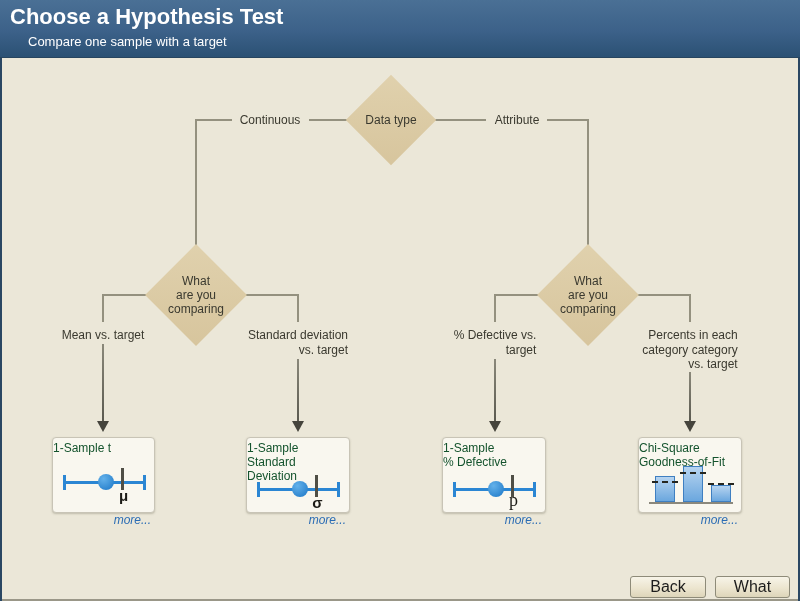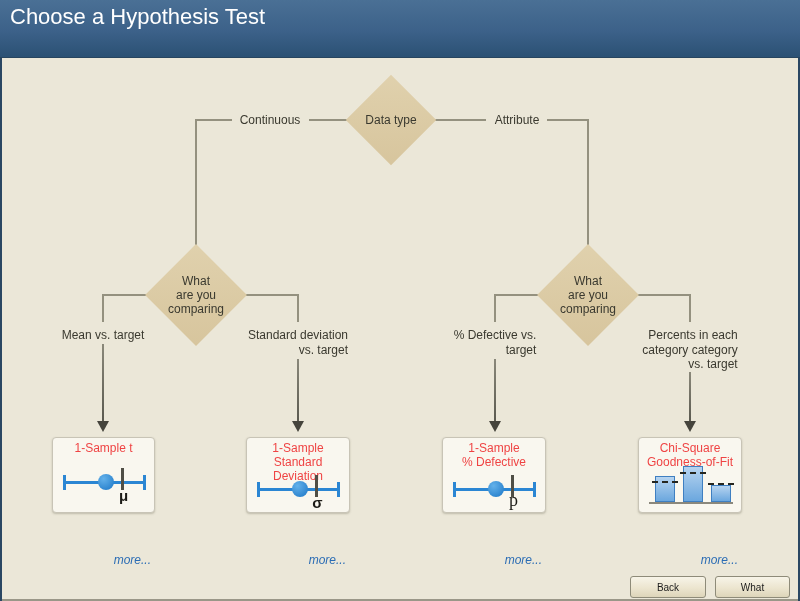--- a/index.html
+++ b/index.html
@@ -9,21 +9,21 @@
     font-family:"Liberation Sans", sans-serif;
     box-shadow: inset 2px 0 0 #2a4763, inset -2px 0 0 #2a4763,
                 inset 0 2px 0 #1d3a55, inset 0 -2px 0 #9a9788;
   }
   
   .header {
     position:absolute; left:0; top:0; width:800px; height:57px;
     background:linear-gradient(180deg,#4a7095 0%,#3c6189 55%,#2b5174 100%);
     border-bottom:1px solid #27455f;
   }
-  .header-title { position:absolute; left:10px; top:3px; color:#fff; font-size:22px; line-height:28px; }
+  .header-title { position:absolute; left:10px; top:3px; color:#fff; font-size:22px; line-height:28px;font-weight:bold; }
   .header-subtitle { position:absolute; left:28px; top:33px; color:#fff; font-size:13px; line-height:17px; }
 
   
   .hline { position:absolute; height:2px; background:#94917f; }
   .vline { position:absolute; width:2px; background:#94917f; }
   .aline { position:absolute; width:2px; background:linear-gradient(180deg,#8a887a,#5b5a50); }
   .arrowhead { position:absolute; width:0; height:0;
     border-left:6px solid transparent; border-right:6px solid transparent;
     border-top:11px solid #45443c; }
 
@@ -38,56 +38,57 @@
     width:110px; text-align:center; font-size:12px; line-height:14px;
     color:#3a392f; white-space:pre-line; }
 
   .branch-label { position:absolute; transform:translateX(-50%); text-align:right;
     font-size:12px; line-height:14.5px; color:#3a392f; white-space:pre-line; }
 
   
   .card { position:absolute; height:76px; box-sizing:border-box;
     background:#f9f7ef; border:1px solid #c8c4b6; border-radius:4px;
     box-shadow:0 1px 2px rgba(110,105,85,0.35); }
-  .card-title { position:absolute; left:0; right:0; top:3px; text-align:center;
-    font-size:12px; line-height:14px; color:#ef4444; white-space:pre-line; }
+  .card-title { position:absolute; left:0; right:0; top:3px; text-align:left;
+    font-size:12px; line-height:14px; color:#14532d; white-space:pre-line; }
 
   .interval-icon { position:absolute; left:10px; width:83px; height:40px; }
   .interval-icon .hbar { position:absolute; left:0; right:0; top:17px; height:3px; background:#2b86d3; }
   .interval-icon .cap  { position:absolute; top:11px; width:3px; height:15px; background:#2b86d3; }
   .interval-icon .cap.left { left:0; } .interval-icon .cap.right { right:0; }
   .interval-icon .dot { position:absolute; left:35px; top:10px; width:16px; height:16px;
     border-radius:50%; background:radial-gradient(circle at 35% 30%, #63b1ea, #1b76c6); }
   .interval-icon .tick { position:absolute; left:58px; top:4px; width:3px; height:22px; background:#4f4e45; }
   .interval-icon .sym { position:absolute; left:48px; top:23px; width:25px; text-align:center;
     font-size:15px; font-weight:bold; color:#1c1b16; line-height:17px; }
   .interval-icon .sym.serif { font-family:"Liberation Serif", serif; font-weight:normal; font-size:18px; top:21px; }
 
   .chi-icon { position:absolute; left:10px; top:26px; width:84px; height:40px; }
   .chi-base { position:absolute; left:0; right:0; bottom:0; height:2px; background:#8b887c; }
   .chi-bar { position:absolute; bottom:2px; width:18px; box-sizing:content-box;
     background:linear-gradient(180deg,#b7d4f0 0%,#6ba7de 100%); border:1px solid #3f7fc1; }
   .chi-dash { position:absolute; width:26px; border-top:2px dashed #26261f; }
 
   .more-link { position:absolute; top:513px; height:16px; text-align:right;
-    font-size:12px; font-style:italic; color:#2a6cb4; cursor:pointer;margin-top:40px; }
+    font-size:12px; font-style:italic; color:#2a6cb4; cursor:pointer; }
 
   .btn { position:absolute; top:576px; height:22px;
     background:linear-gradient(180deg,#f7f4e8 0%,#ece5cf 55%,#ddd5ba 100%);
     border:1px solid #8e8b79; border-radius:3px;
-    font-family:"Liberation Sans", sans-serif; font-size:10px; color:#1c1c1c;
+    font-family:"Liberation Sans", sans-serif; font-size:16px; color:#1c1c1c;
     padding:0; cursor:pointer; }
 </style>
 </head>
 <body>
 
 <div class="window">
 
   <div class="header">
     <div class="header-title">Choose a Hypothesis Test</div>
+    <div class="header-subtitle">Compare one sample with a target</div>
   </div>
 
   <div class="hline" style="left:195px; top:119px; width:37px;"></div>
   <div class="hline" style="left:309px; top:119px; width:39px;"></div>
   <div class="hline" style="left:434px; top:119px; width:52px;"></div>
   <div class="hline" style="left:547px; top:119px; width:42px;"></div>
   <div class="vline" style="left:195px; top:119px; height:132px;"></div>
   <div class="vline" style="left:587px; top:119px; height:132px;"></div>
 
   <div class="hline" style="left:102px; top:294px; width:48px;"></div>

